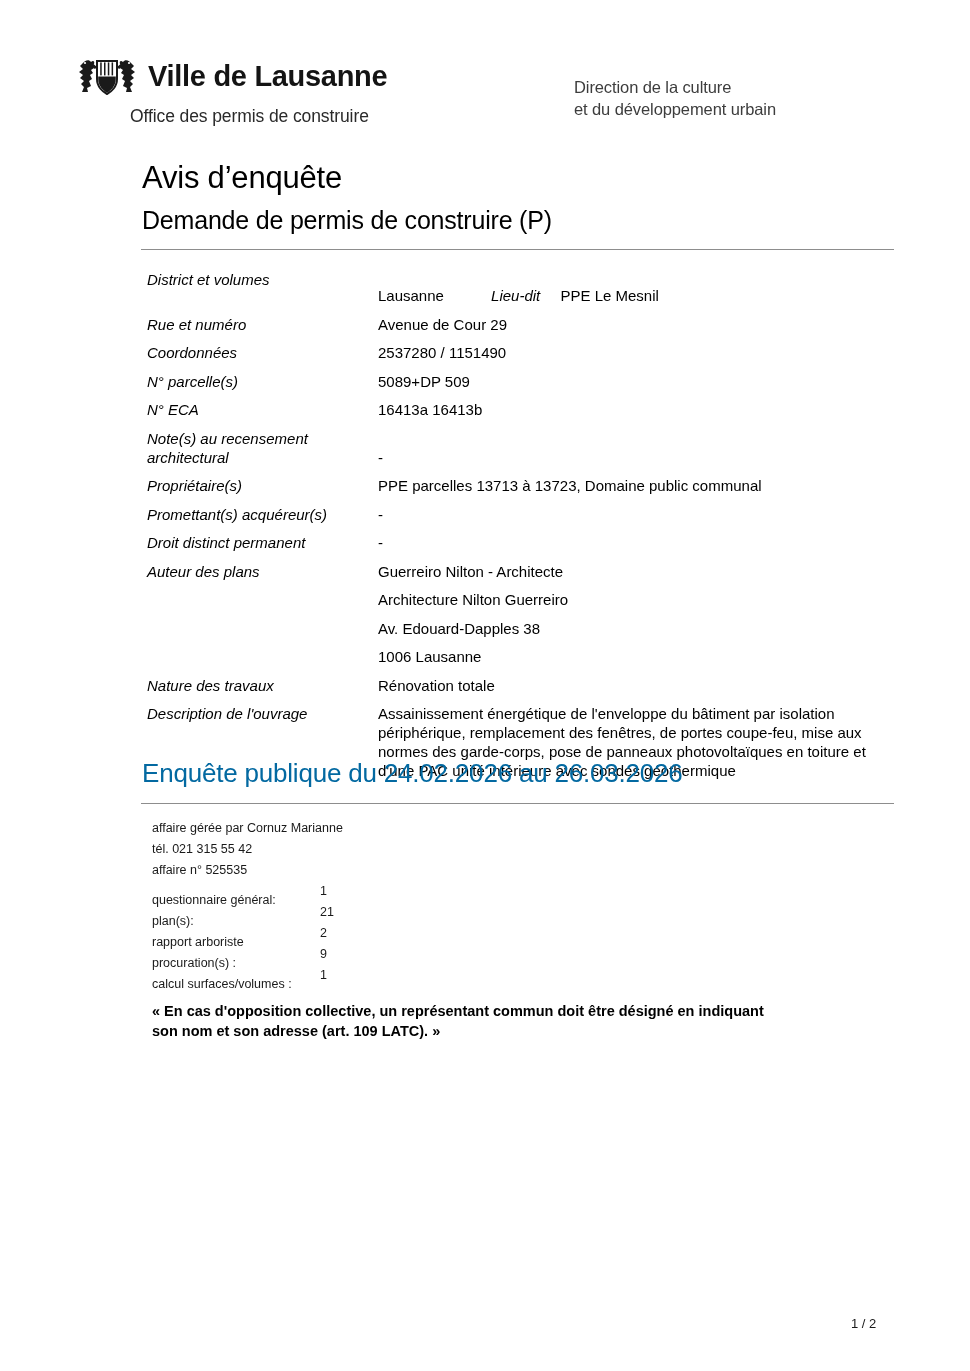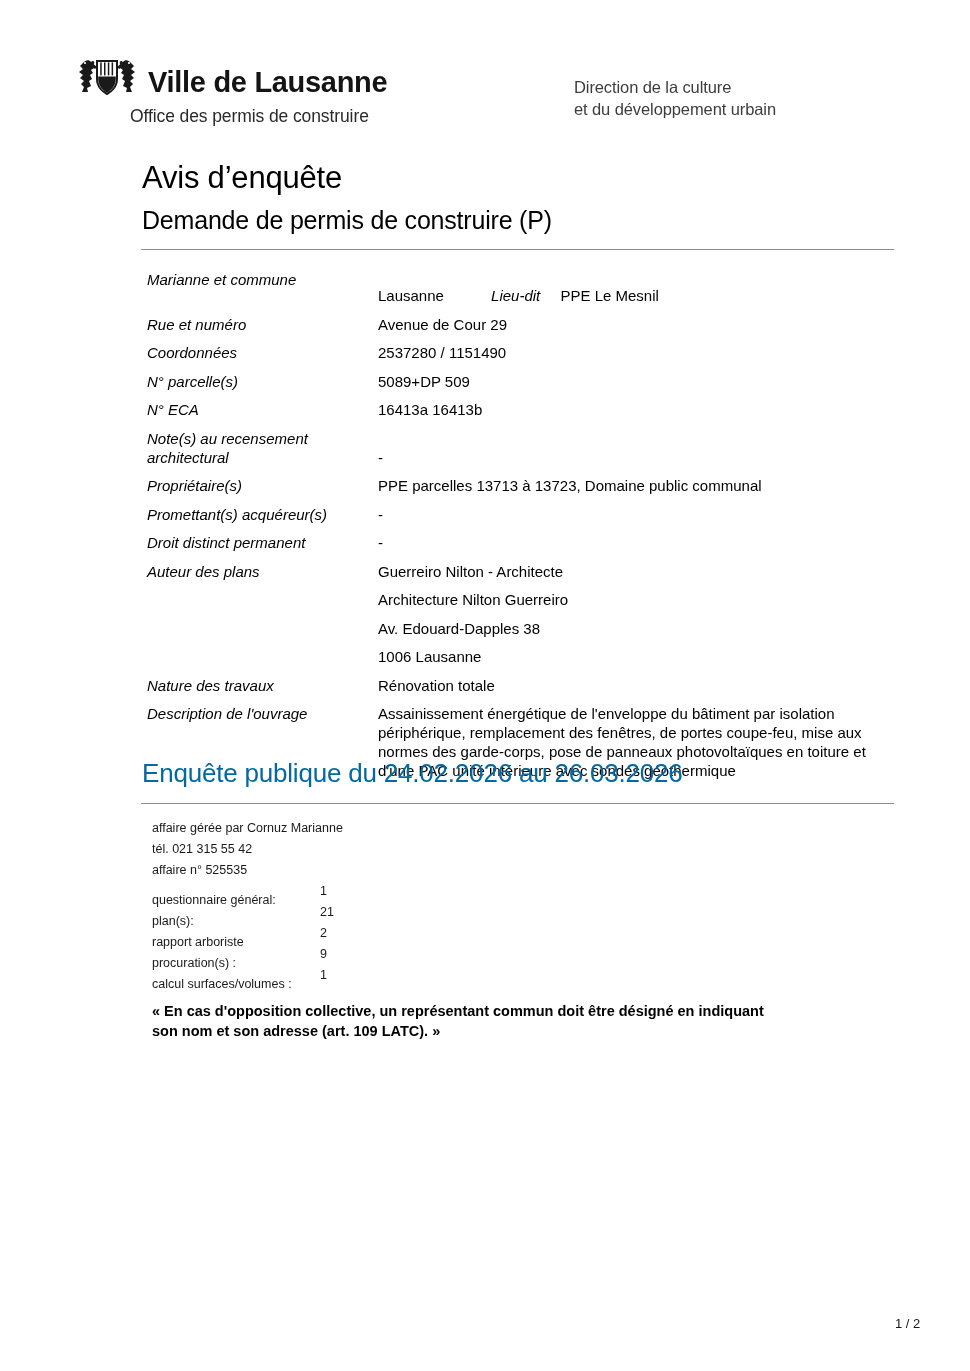--- a/index.html
+++ b/index.html
@@ -24,21 +24,21 @@
     height: 140px;
   }
   .brand {
     position: absolute;
     left: 78px;
     top: 55px;
     width: 430px;
   }
   .brand-row {
     display: flex;
-    align-items: flex-end;
+    align-items: center;
     gap: 12px;
   }
   .crest {
     width: 58px;
     height: 42px;
     flex: 0 0 auto;
     display: block;
   }
   .brand-title {
     font-size: 29px;
@@ -172,21 +172,21 @@
     top: 1001px;
     width: 700px;
     font-size: 14.5px;
     font-weight: bold;
     line-height: 20px;
     color: #000;
   }
 
   .page-num {
     position: absolute;
-    left: 895px;
+    left: 851px;
     top: 1316px;
     font-size: 13px;
     color: #1a1a1a;
   }
 </style>
 </head>
 <body>
 
 <div class="header">
 
@@ -231,21 +231,21 @@
 </div>
 
 <div class="doc-title">Avis d’enquête</div>
 <div class="doc-subtitle">Demande de permis de construire (P)</div>
 
 <div class="rule rule-top"></div>
 
 <div class="details">
 
   <div class="drow">
-    <div class="dlabel">Marianne et commune</div>
+    <div class="dlabel">District et volumes</div>
     <div class="dvalue">
       <span>Lausanne</span>
       <span class="inline-lieudit">Lieu-dit</span>
       <span>PPE Le Mesnil</span>
     </div>
   </div>
 
   <div class="drow">
     <div class="dlabel">Rue et numéro</div>
     <div class="dvalue">Avenue de Cour 29</div>

